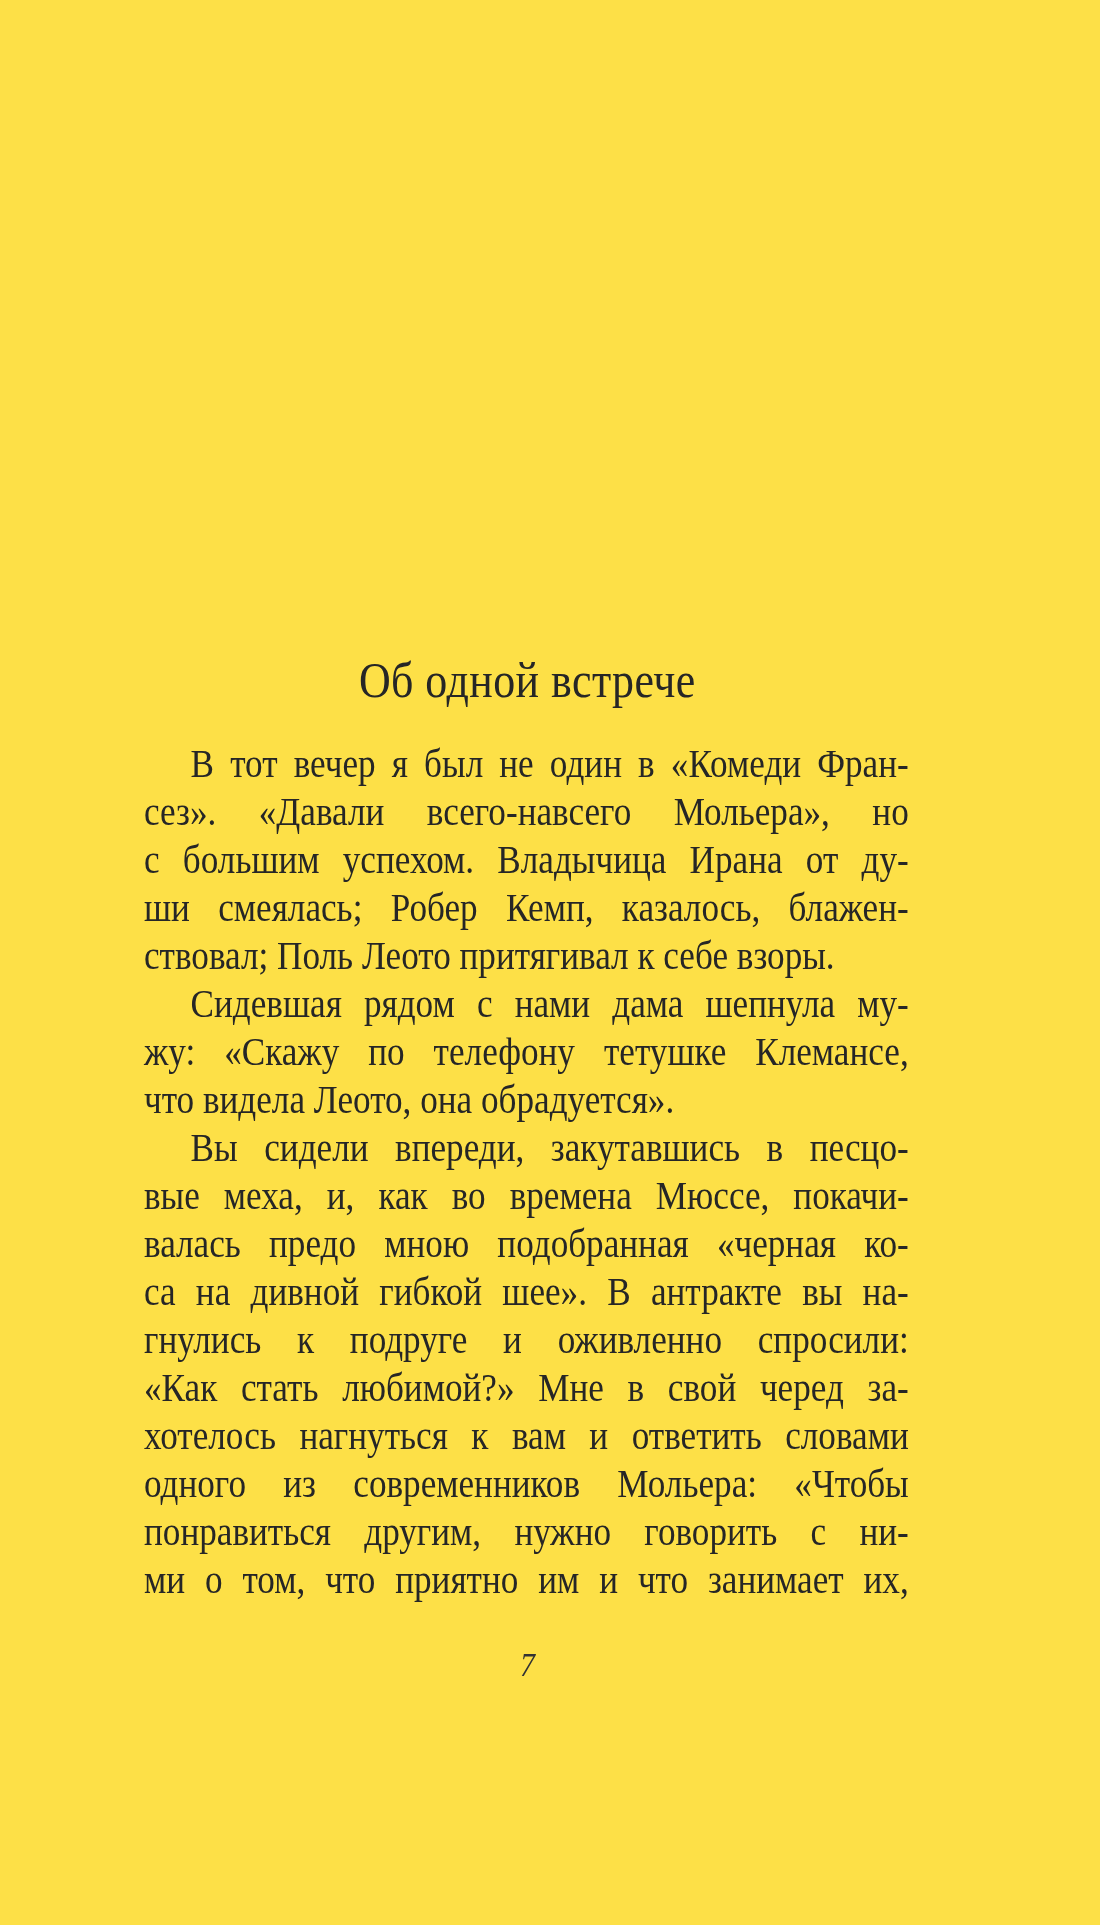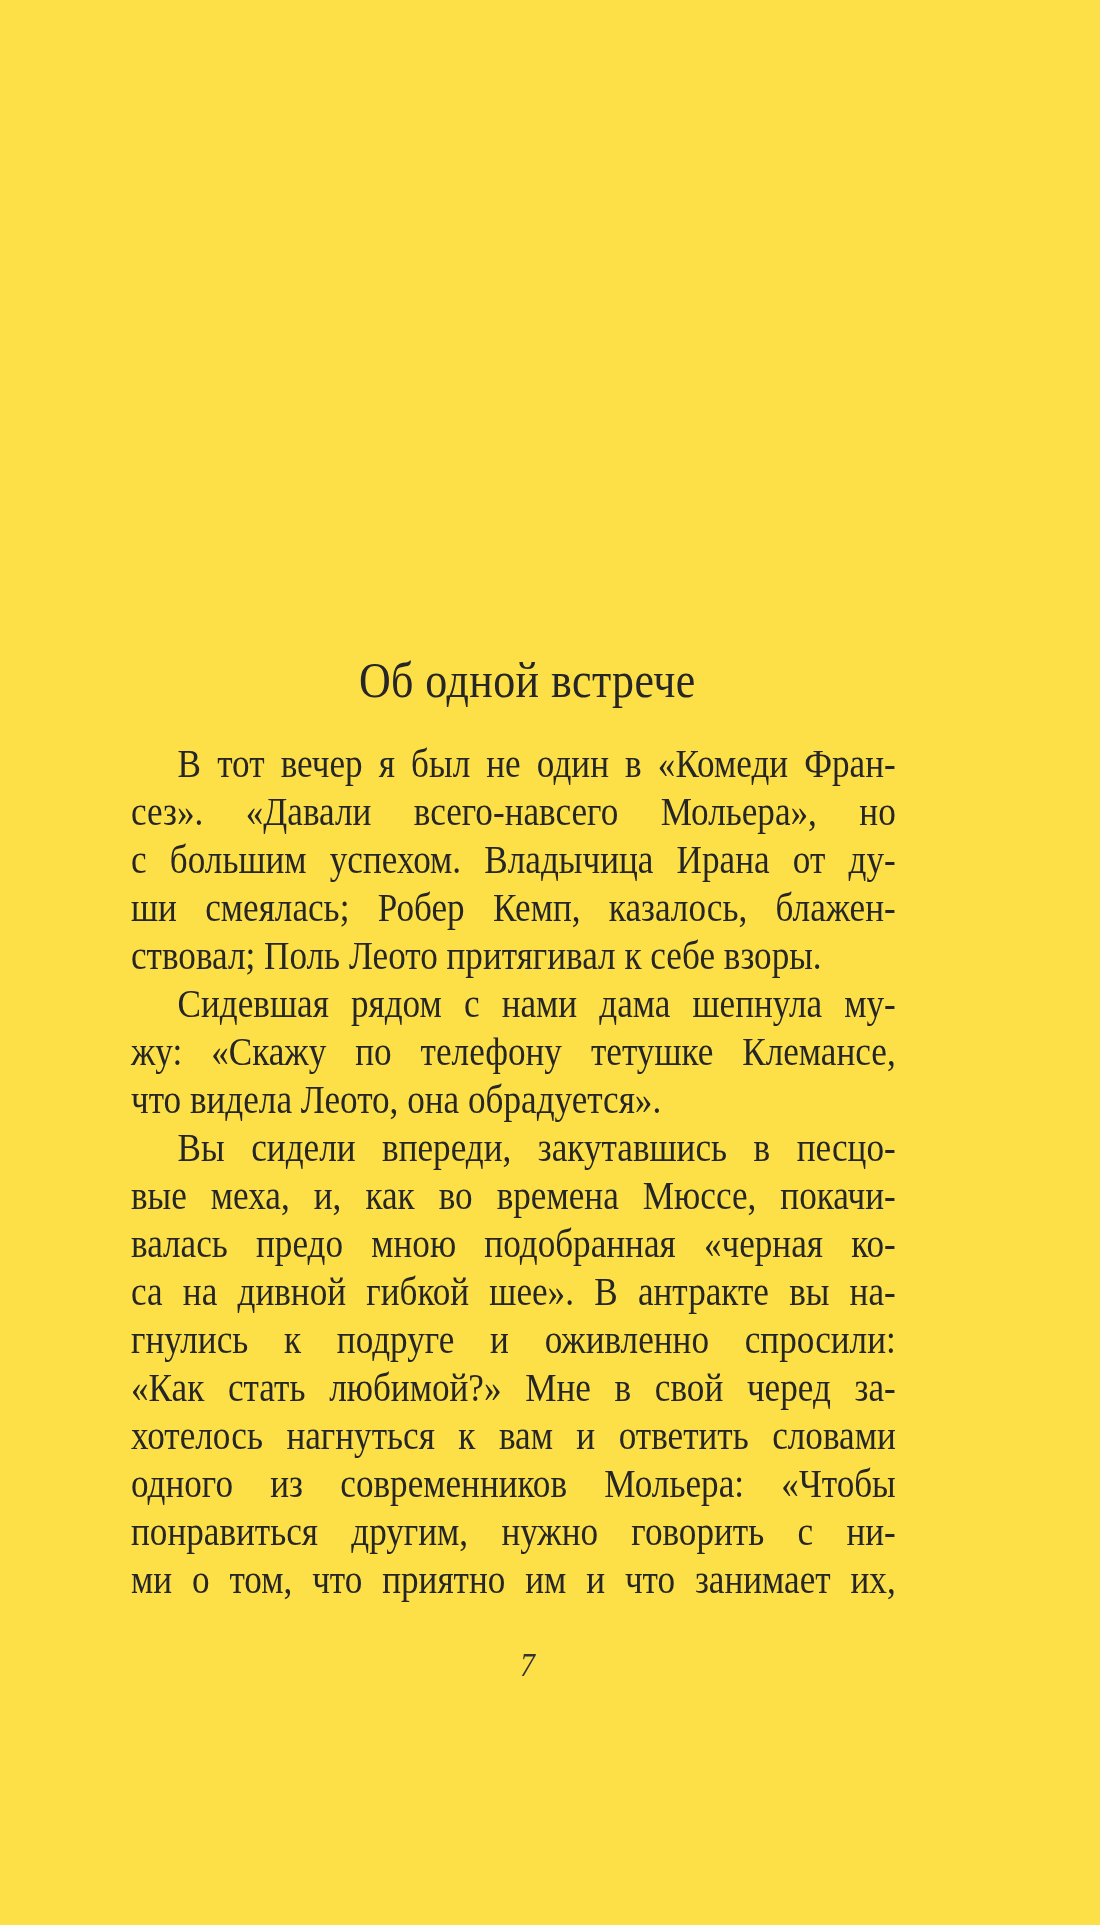--- a/index.html
+++ b/index.html
@@ -25,21 +25,21 @@
     transform: scaleX(0.879);
     transform-origin: 0 0;
     font-size: 50px;
     line-height: 56px;
     text-align: center;
     white-space: nowrap;
     letter-spacing: 0.5px;
   }
   .body-block {
     position: absolute;
-    left: 131px;
+    left: 144px;
     top: 740px;
   }
   .line {
     width: 870px;
     height: 48px;
     line-height: 48px;
     font-size: 40px;
     transform: scaleX(0.879);
     transform-origin: 0 0;
     white-space: nowrap; 

